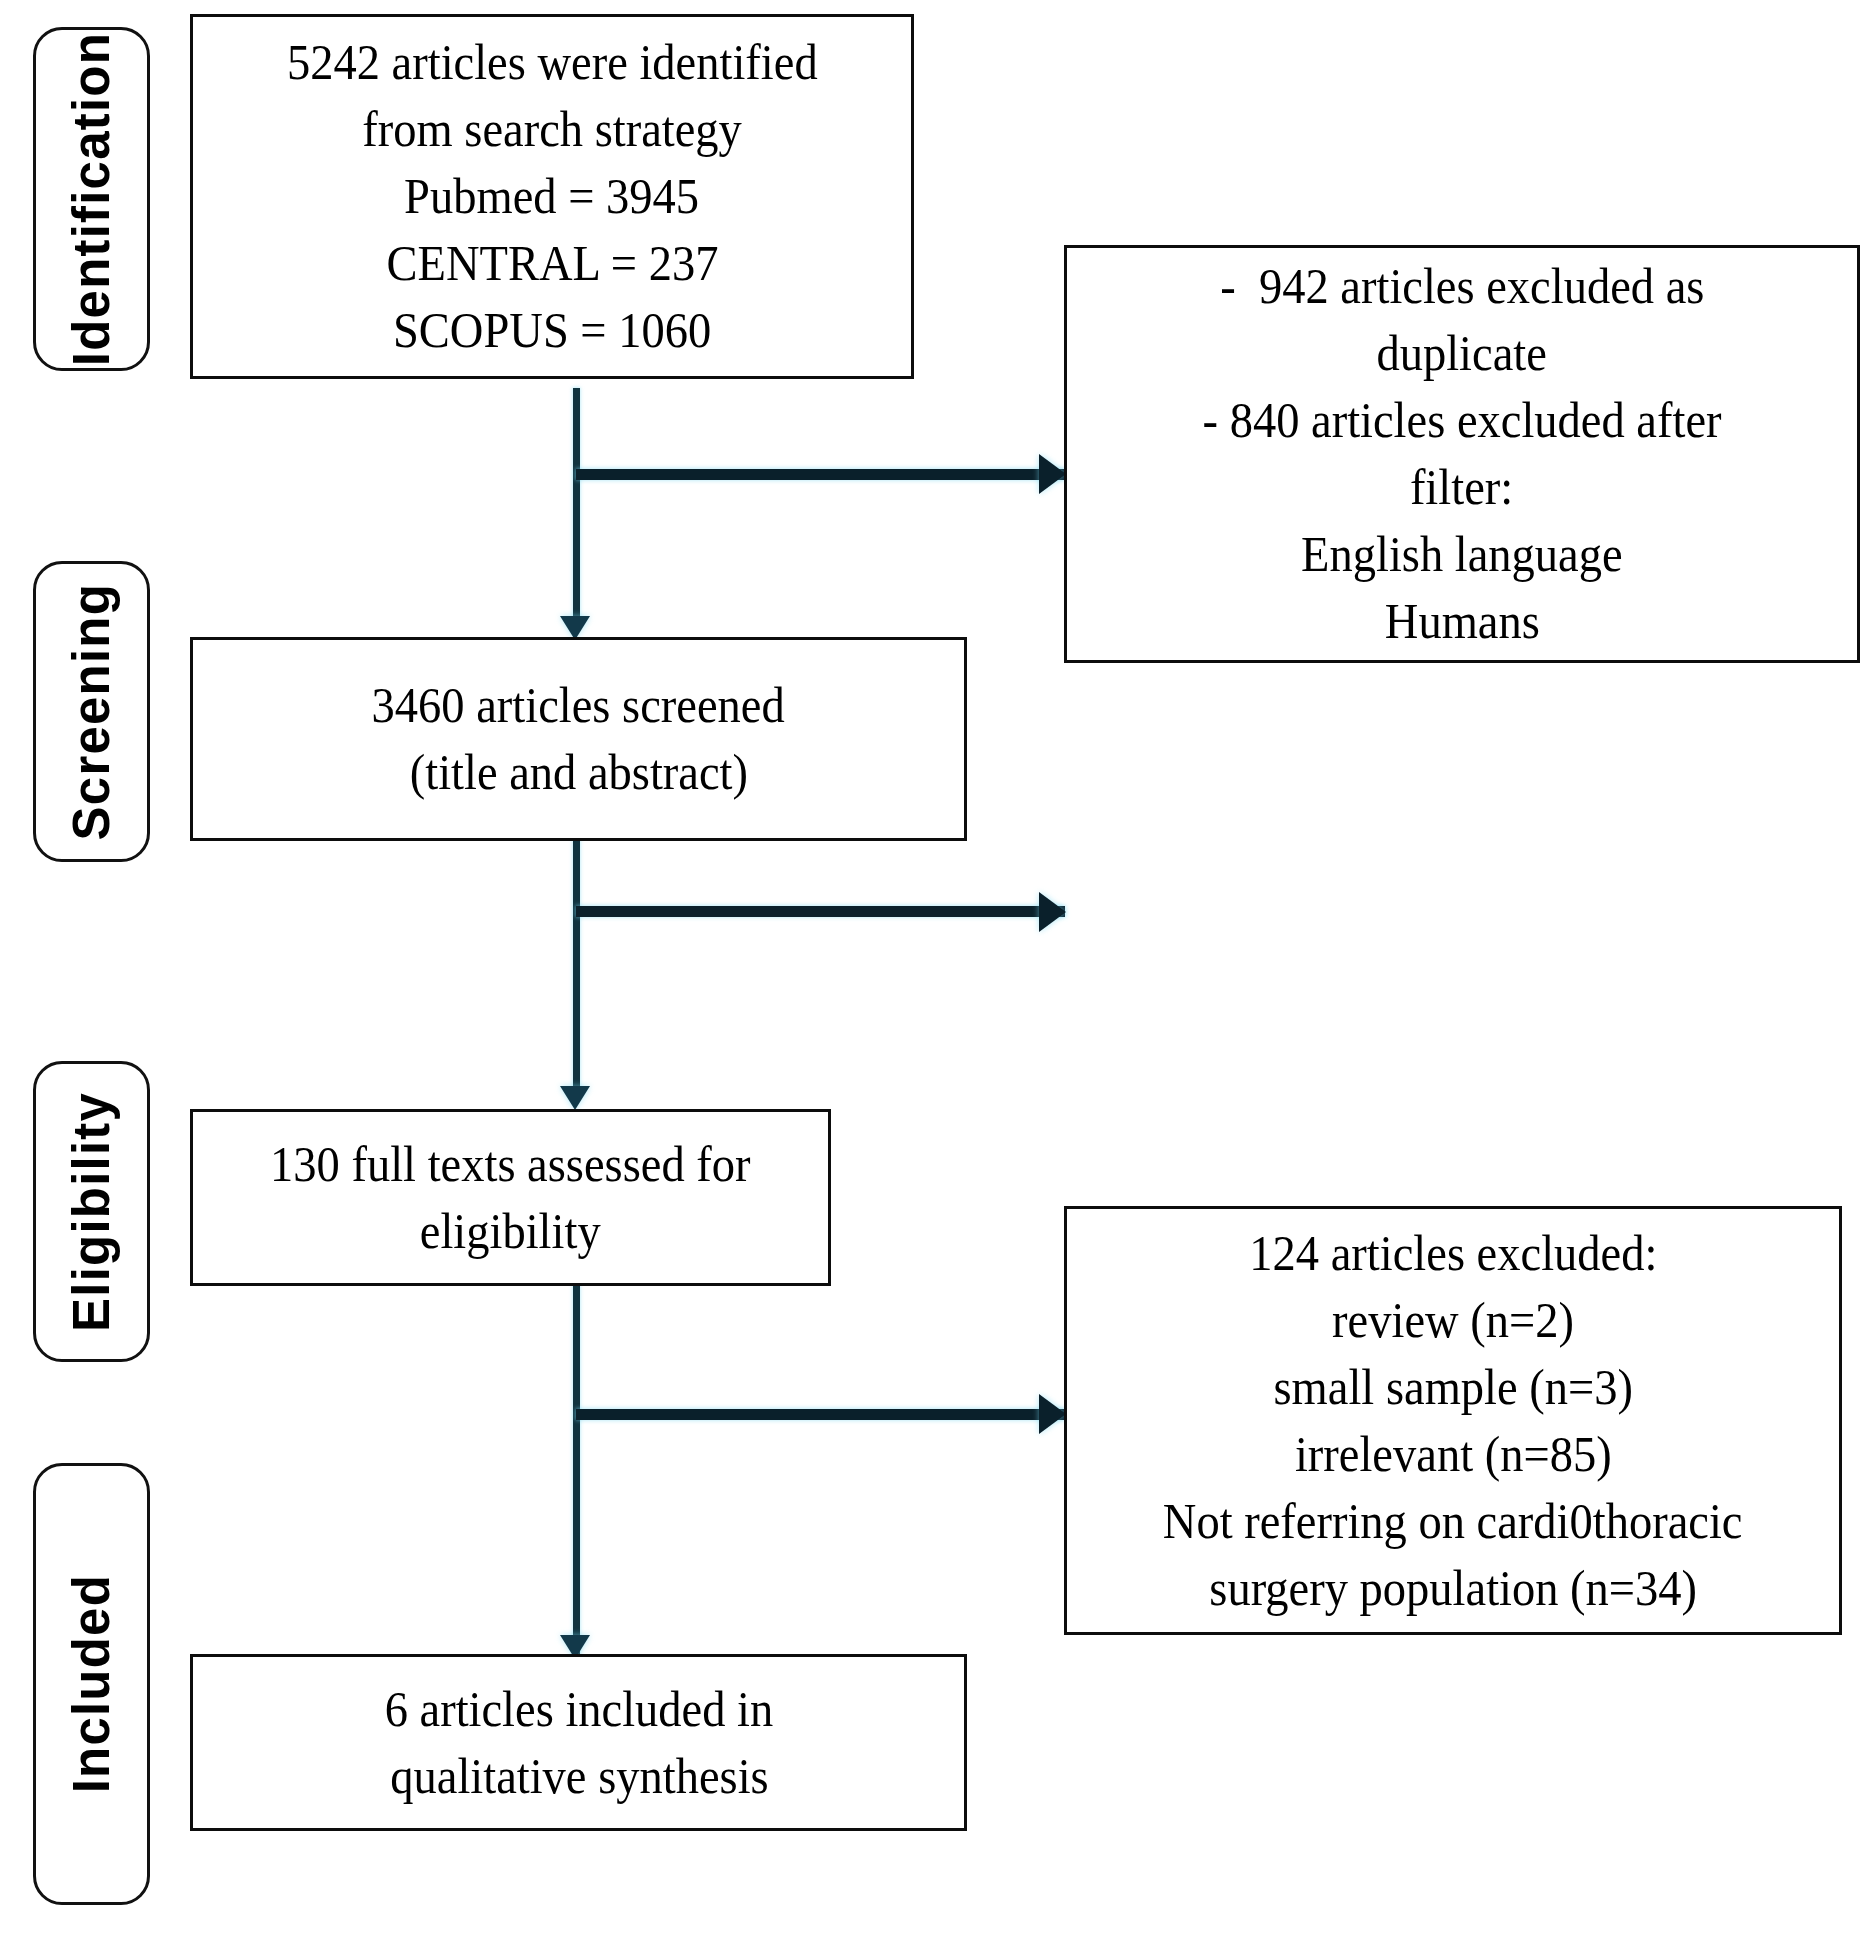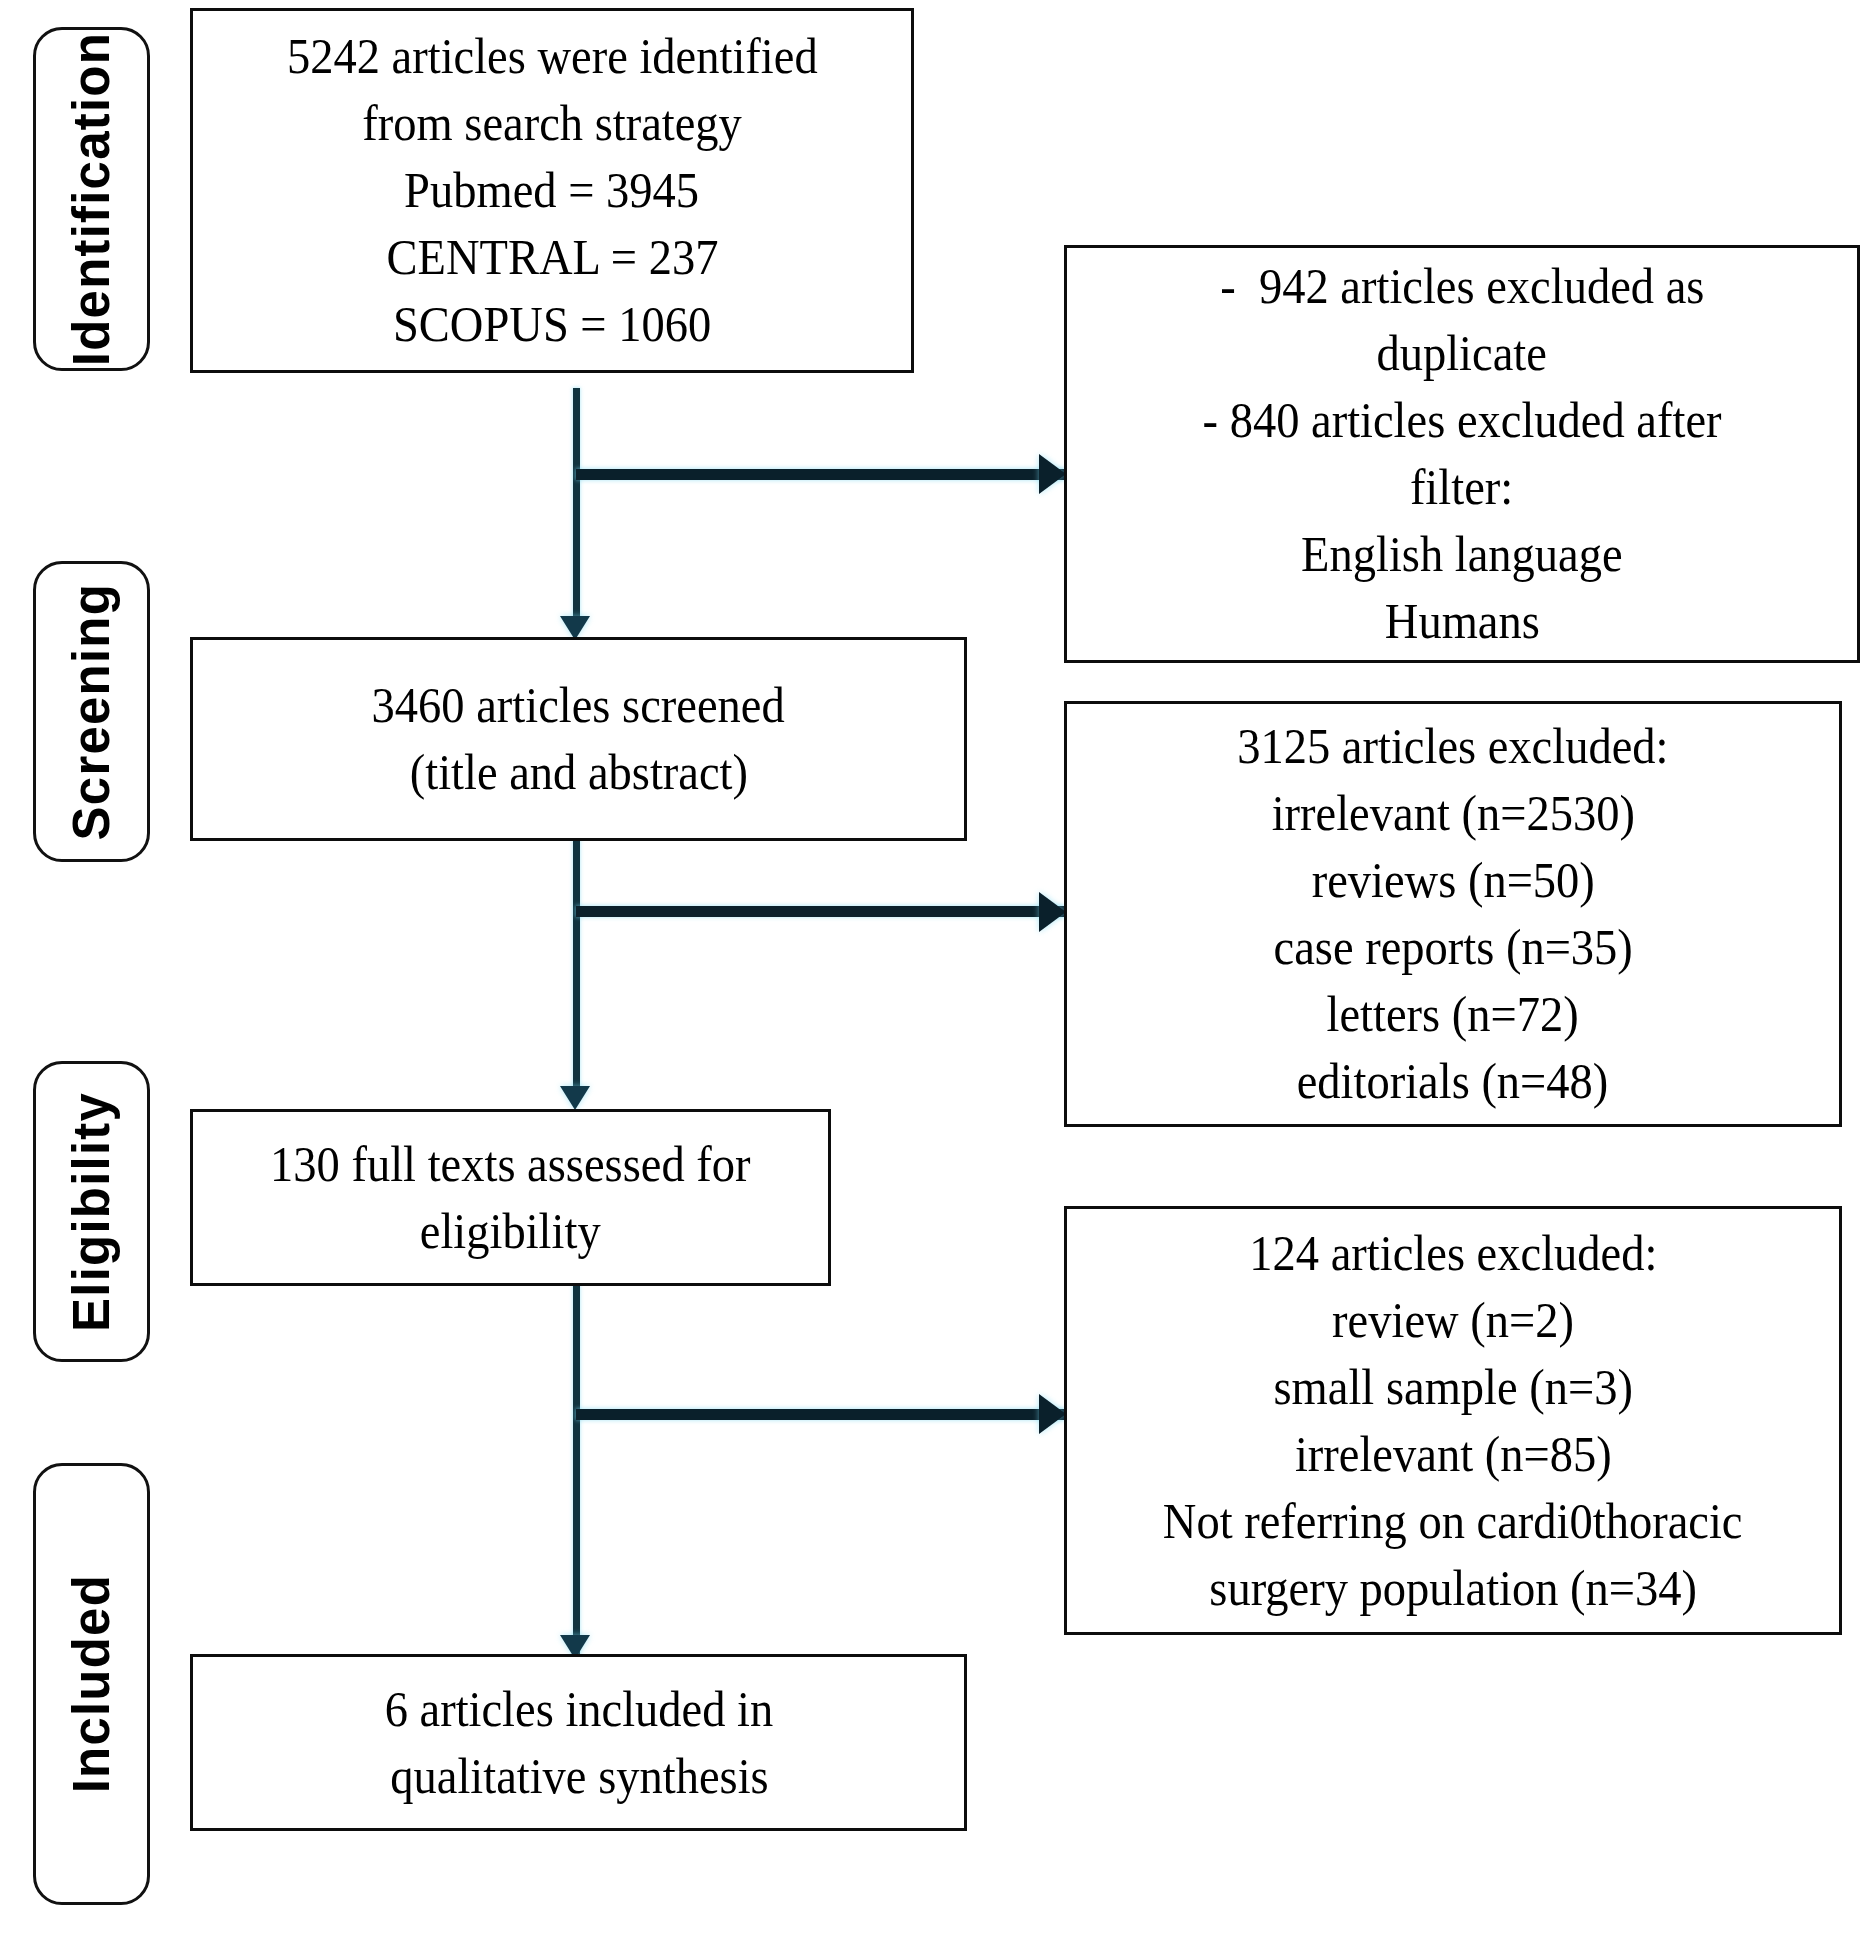--- a/index.html
+++ b/index.html
@@ -122,21 +122,21 @@
 
   <div class="hline" style="left:576px; top:906px; width:489px; height:11.3px;"></div>
   <div class="arrow-right" style="left:1039px; top:892px;"></div>
 
   <div class="vline" style="left:573px; top:1283px; width:6.6px; height:376px;"></div>
   <div class="arrow-down" style="left:560px; top:1635px;"></div>
 
   <div class="hline" style="left:576px; top:1409px; width:489px; height:11.3px;"></div>
   <div class="arrow-right" style="left:1039px; top:1394px;"></div>
 
-  <div class="box" style="left:190px; top:8px; width:724px; height:365px;text-align:center;">
+  <div class="box" style="left:190px; top:14px; width:724px; height:365px;text-align:center;">
     <span class="line">5242 articles were identified</span>
     <span class="line">from search strategy</span>
     <span class="line">Pubmed = 3945</span>
     <span class="line">CENTRAL = 237</span>
     <span class="line">SCOPUS = 1060</span>
   </div>
 
   <div class="box" style="left:190px; top:637px; width:777px; height:204px;">
     <span class="line">3460 articles screened</span>
     <span class="line">(title and abstract)</span>
@@ -154,28 +154,20 @@
 
   <div class="box thin" style="left:1064px; top:245px; width:796px; height:418px;">
     <span class="line">-  942 articles excluded as</span>
     <span class="line">duplicate</span>
     <span class="line">- 840 articles excluded after</span>
     <span class="line">filter:</span>
     <span class="line">English language</span>
     <span class="line">Humans</span>
   </div>
 
-  <div class="box thin" style="left:1064px; top:701px; width:778px; height:426px;">
-    <span class="line">3125 articles excluded:</span>
-    <span class="line">irrelevant (n=2530)</span>
-    <span class="line">reviews (n=50)</span>
-    <span class="line">case reports (n=35)</span>
-    <span class="line">letters (n=72)</span>
-    <span class="line">editorials (n=48)</span>
-  </div>
 
   <div class="box thin" style="left:1064px; top:1206px; width:778px; height:429px;">
     <span class="line">124 articles excluded:</span>
     <span class="line">review (n=2)</span>
     <span class="line">small sample (n=3)</span>
     <span class="line">irrelevant (n=85)</span>
     <span class="line">Not referring on cardi0thoracic</span>
     <span class="line">surgery population (n=34)</span>
   </div>
 

